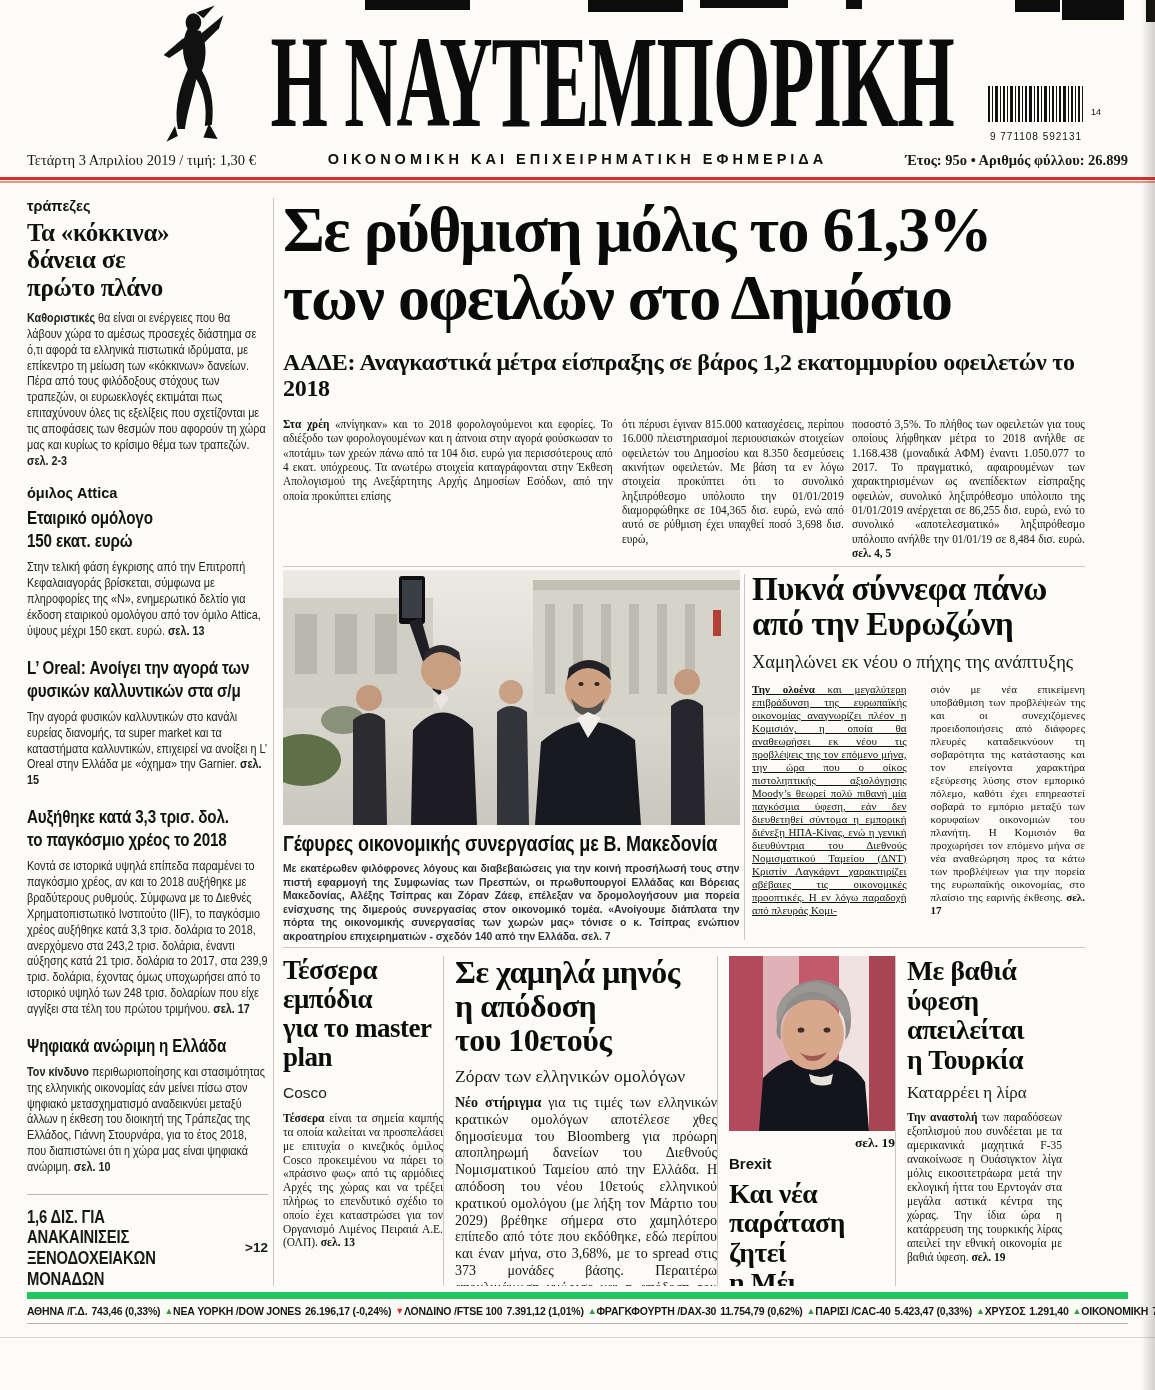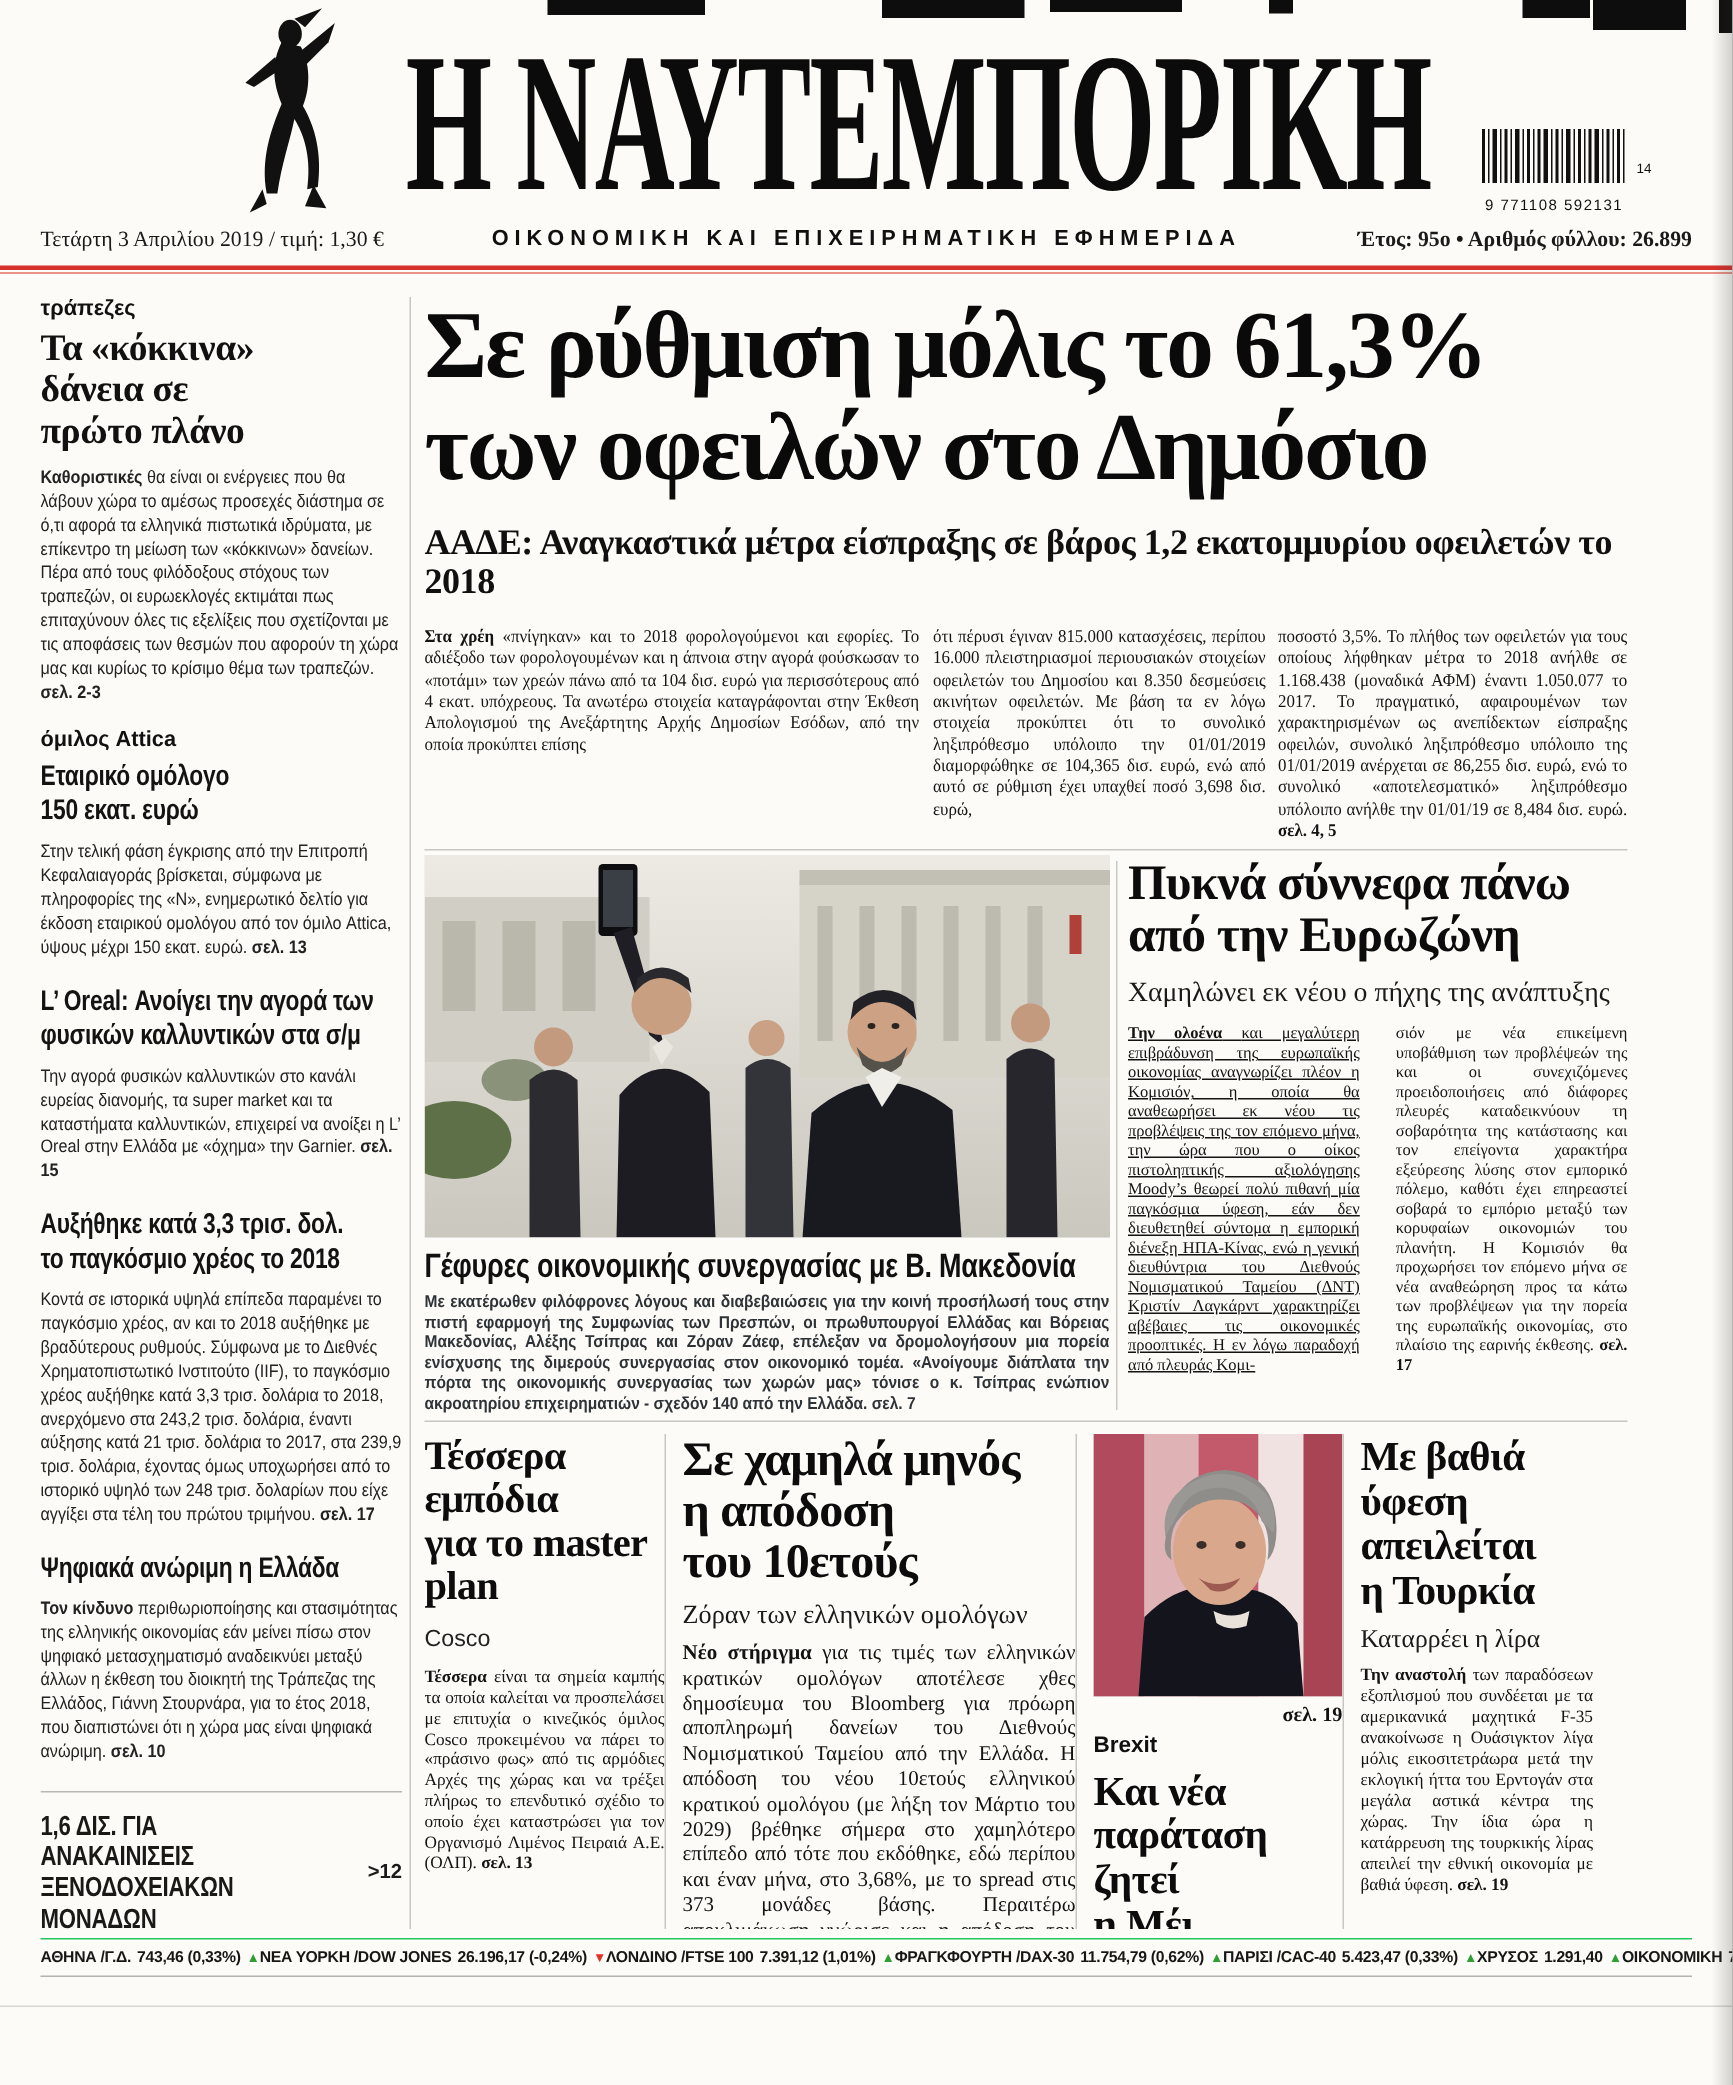--- a/index.html
+++ b/index.html
@@ -95,21 +95,21 @@
   #b2 .story-body{font-size:14px;line-height:1.2;}
   #b3 .photo{width:166px;height:175px;overflow:hidden;background:#c99;}
   #b3 .pref{font:700 13.5px/1 var(--serif);text-align:right;margin:5px 0 6px;color:#111;}
   #b3 .bk{font:700 15px/1 var(--sans);color:#101010;margin:2px 0 8px;}
   #b3 h3{font:700 27.5px/1.08 var(--serif);letter-spacing:-.4px;margin:0;color:#0c0c0c;}
   #b4 h3{font:700 27.5px/1.08 var(--serif);letter-spacing:-.4px;margin:0;color:#0c0c0c;}
   #b4 .sub{font:400 17px/1.1 var(--serif);margin:9px 0 9px;color:#1a1a1a;}
   #b4 .story-body{font-size:11.5px;line-height:1.21;}
 
   
-  #ticker{left:27px;top:1292px;width:1101px;border-top:1px solid #22c55e;border-bottom:1px solid #b5b3ae;padding:7px 0 6px;display:flex;justify-content:space-between;}
+  #ticker{left:27px;top:1292px;width:1101px;border-top:7px solid #22c55e;border-bottom:1px solid #b5b3ae;padding:7px 0 6px;display:flex;justify-content:space-between;}
   .titem{display:flex;align-items:center;font:700 10.5px/1 var(--sans);letter-spacing:-.2px;color:#161614;white-space:nowrap;}
   .titem .tlabel{font-weight:800;margin-right:4px;}
   .titem .tvalue{margin-right:4px;}
   .tri{font-size:9px;}
   .tri.up{color:#2f9e33;}
   .tri.down{color:#e03227;}
 
   #bottom-scan{left:0;top:1337px;width:1155px;height:1px;background:#d8d6d0;}
   #right-shade{right:0;top:0;width:14px;height:1390px;background:linear-gradient(to right,rgba(60,55,45,0),rgba(60,55,45,.22));}
 </style>

